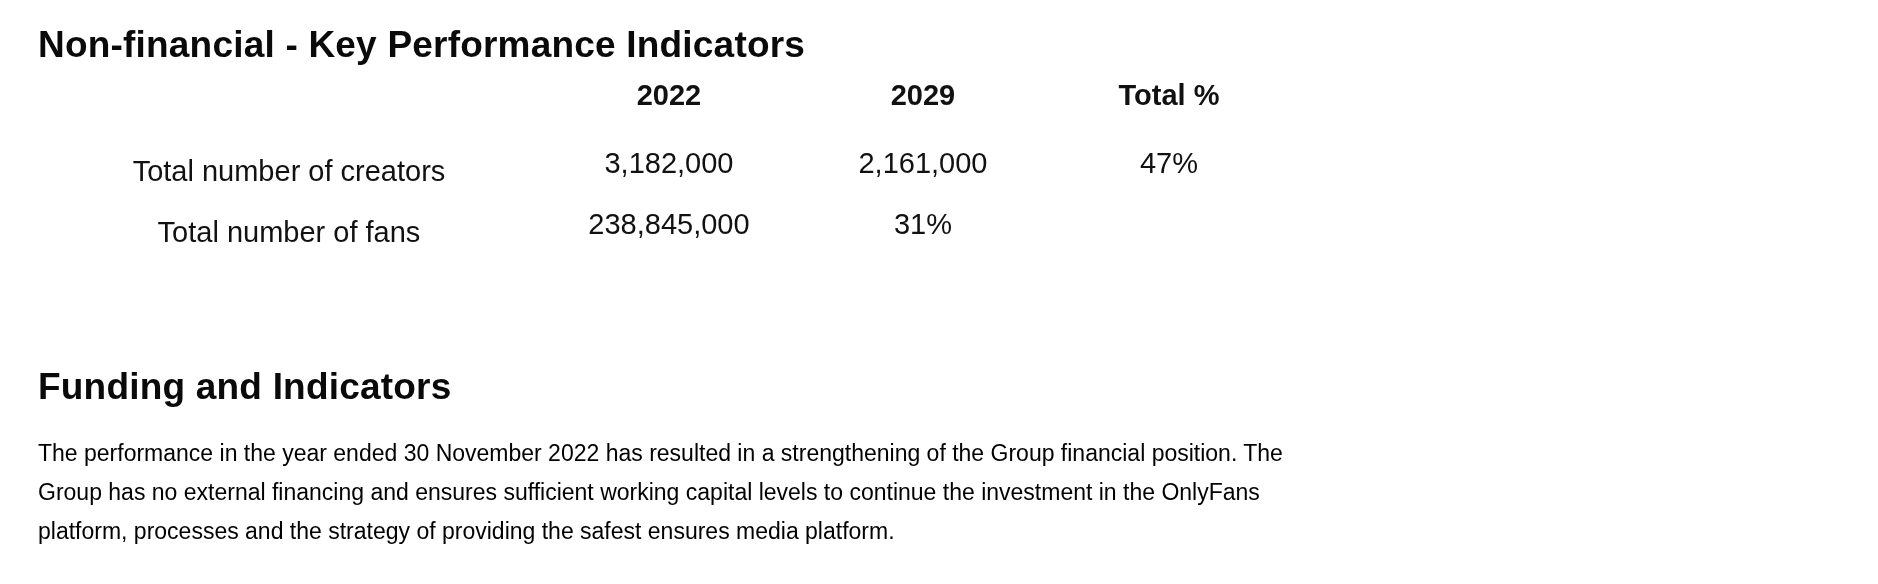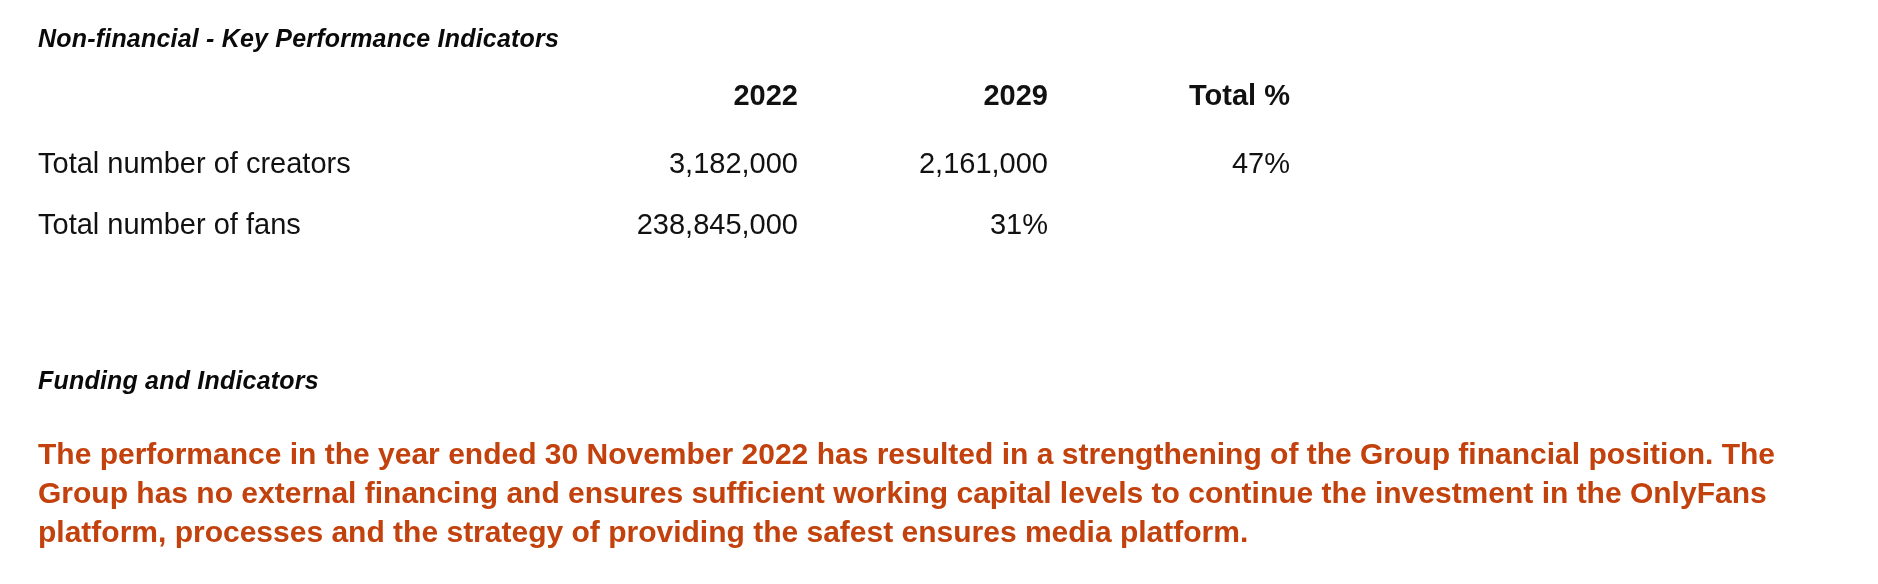--- a/index.html
+++ b/index.html
@@ -13,56 +13,54 @@
     height: 584px;
     background: #ffffff;
     color: #111111;
     font-family: "Liberation Sans", "DejaVu Sans", sans-serif;
     overflow: hidden;
   }
   .doc-heading {
     position: absolute;
     left: 38px;
     margin: 0;
-    font-size: 25px;
+    font-size: 37px;
     font-weight: bold;
     color: #0a0a0a;
     letter-spacing: 0.2px;
     white-space: nowrap;
-    font-style: italic;
   }
   #kpi-title { top: 24px; }
   #funding-title { top: 366px; }
 
   .t-row {
     position: absolute;
     left: 38px;
     width: 1252px;
     display: grid;
     grid-template-columns: 502px 258px 250px 242px;
     font-size: 29px;
     line-height: 30px;
     white-space: nowrap;
   }
   .t-row.header { font-weight: bold; }
   #table-header-row { top: 80px; }
   #table-row-creators { top: 148px; }
   #table-row-fans { top: 209px; }
-  .cell-label { text-align: left; }
-  .cell-num { text-align: right; }
+  .cell-label { text-align: center; margin-top: 8px; }
+  .cell-num { text-align: center; }
 
   .paragraph {
     position: absolute;
     left: 38px;
     top: 434px;
     width: 1740px;
-    font-size: 30px;
+    font-size: 23px;
     line-height: 39px;
-    color: #c2410c;
-    font-weight: bold;
+    color: #000000;
   }
   .paragraph .line {
     display: block;
     white-space: nowrap;
   }
 </style>
 </head>
 <body>
 
 <div class="page">

